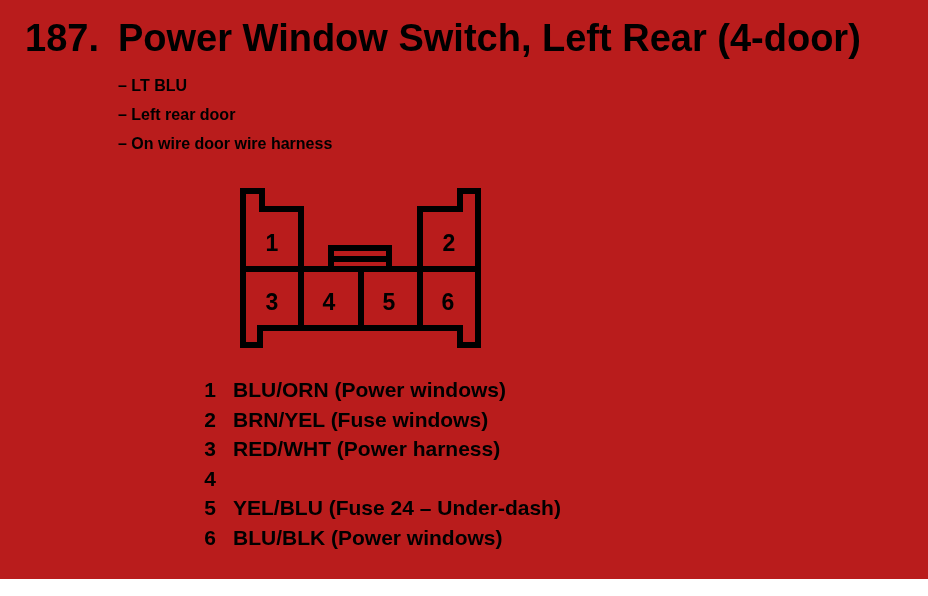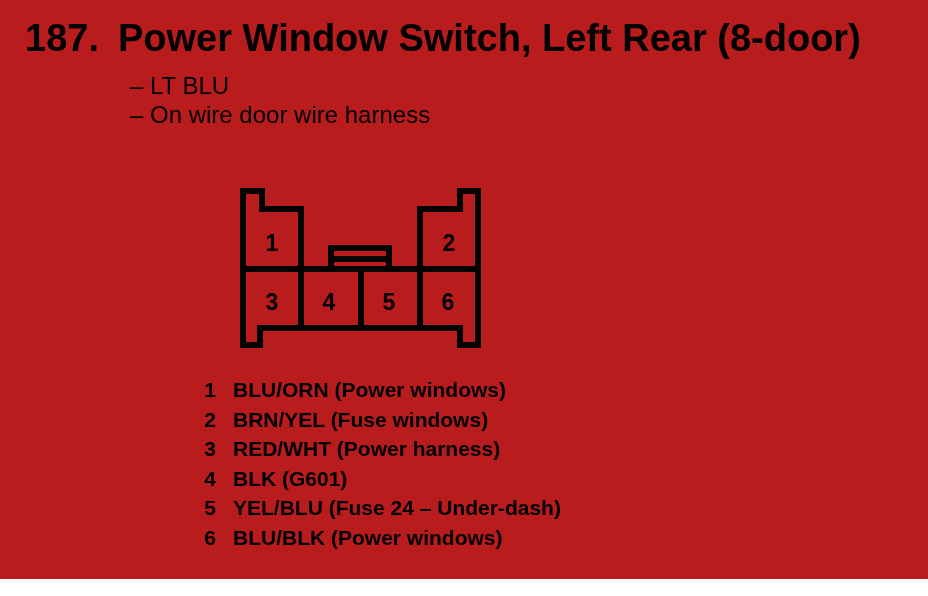--- a/index.html
+++ b/index.html
@@ -25,24 +25,24 @@
     font-weight: bold;
     line-height: 38px;
     white-space: nowrap;
   }
   .fig-num {
     display: inline-block;
     width: 93px;
   }
   .notes {
     position: absolute;
-    left: 130px;
+    left: 118px;
     top: 71px;
-    font-size: 24px;
-    font-weight: normal;
+    font-size: 16px;
+    font-weight: bold;
     line-height: 29px;
     white-space: nowrap;
   }
   .connector-svg {
     position: absolute;
     left: 0;
     top: 0;
   }
   .connector-svg path {
     stroke: #000000;
@@ -77,25 +77,26 @@
     margin-right: 17px;
   }
 </style>
 </head>
 <body>
 
 <div class="page">
 
   <div class="title-row">
     <span class="fig-num">187.</span>
-    <span class="fig-title">Power Window Switch, Left Rear (8-door)</span>
+    <span class="fig-title">Power Window Switch, Left Rear (4-door)</span>
   </div>
 
   <div class="notes">
     <div>– LT BLU</div>
+    <div>– Left rear door</div>
     <div>– On wire door wire harness</div>
   </div>
 
   <svg class="connector-svg" width="928" height="596" viewBox="0 0 928 596" aria-hidden="true">
     <path d="M 243 191 L 262 191 L 262 209 L 301 209 L 301 269 L 331 269 L 331 248 L 389 248 L 389 269 L 420 269 L 420 209 L 460 209 L 460 191 L 478 191 L 478 345 L 460 345 L 460 328 L 260 328 L 260 345 L 243 345 Z"></path>
     <path d="M 243 269 L 478 269"></path>
     <path d="M 301 269 L 301 328"></path>
     <path d="M 361 269 L 361 328"></path>
     <path d="M 420 269 L 420 328"></path>
     <path d="M 331 259 L 389 259"></path>
@@ -115,21 +116,20 @@
     <div class="legend-row">
       <span class="pin-num">2</span>
       <span class="wire">BRN/YEL (Fuse windows)</span>
     </div>
     <div class="legend-row">
       <span class="pin-num">3</span>
       <span class="wire">RED/WHT (Power harness)</span>
     </div>
     <div class="legend-row">
       <span class="pin-num">4</span>
-      <span class="wire">BLK (G601)</span>
     </div>
     <div class="legend-row">
       <span class="pin-num">5</span>
       <span class="wire">YEL/BLU (Fuse 24 – Under-dash)</span>
     </div>
     <div class="legend-row">
       <span class="pin-num">6</span>
       <span class="wire">BLU/BLK (Power windows)</span>
     </div>
   </div>

